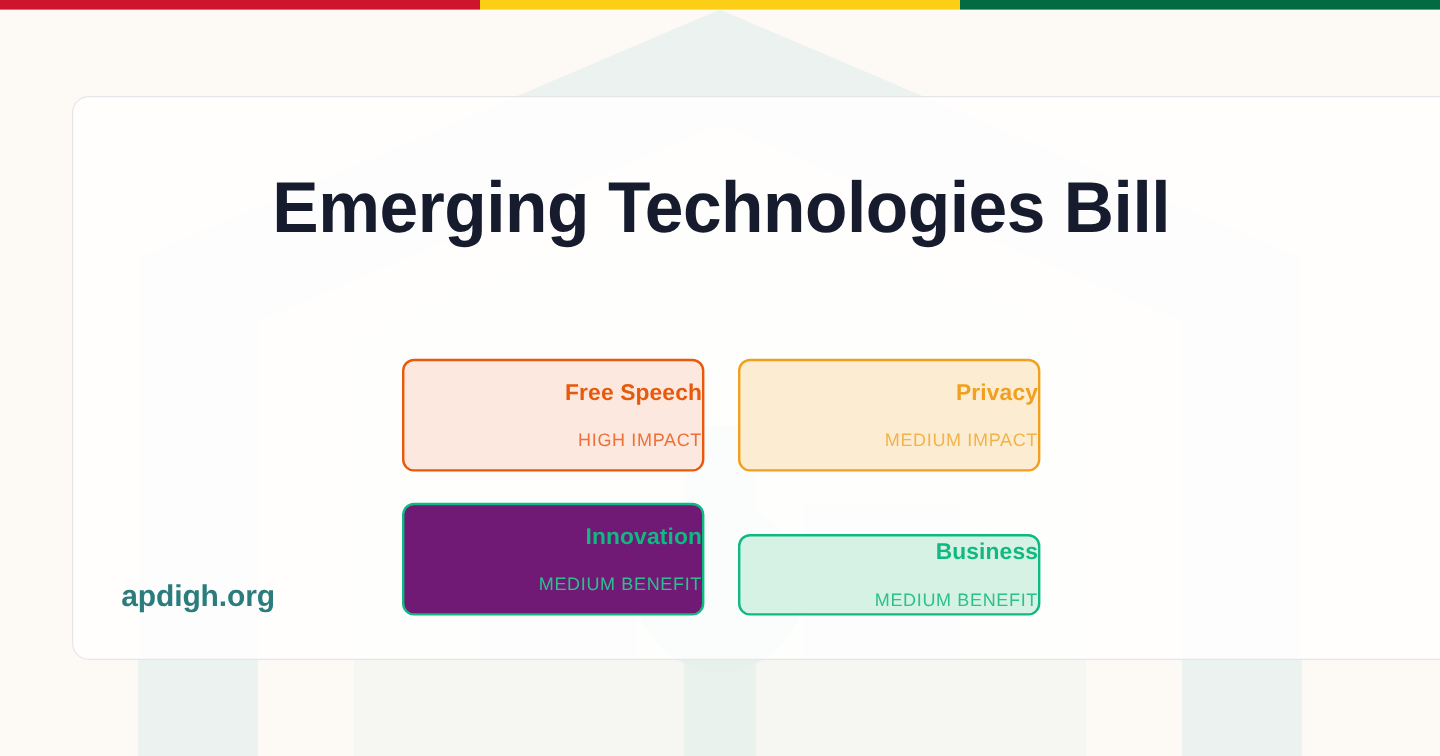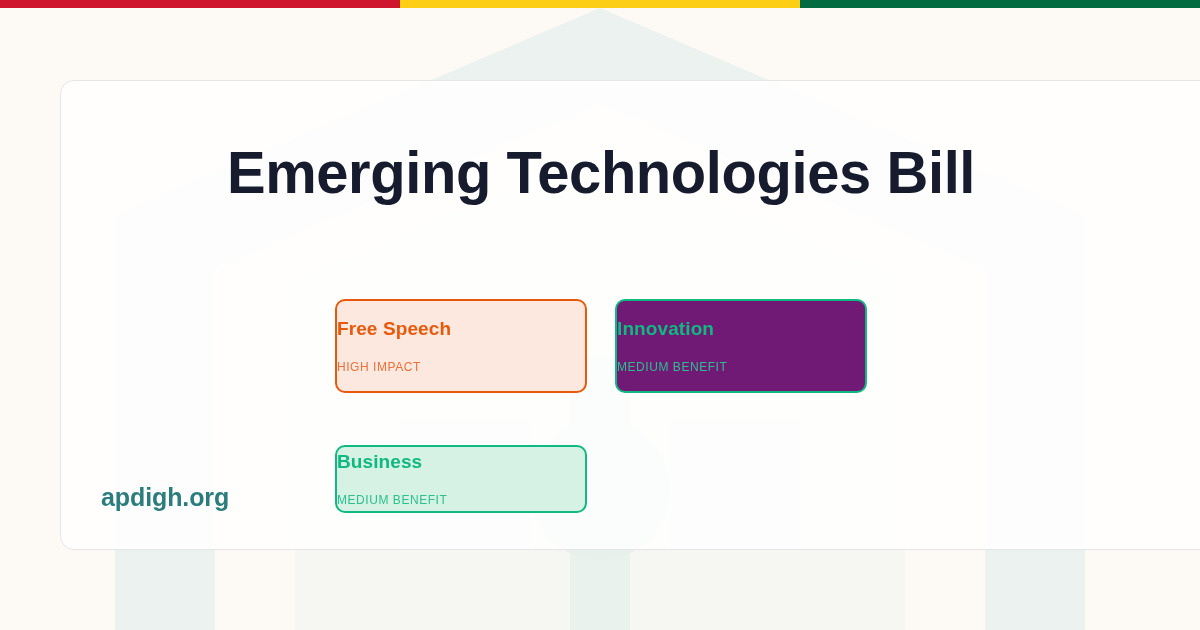--- a/index.html
+++ b/index.html
@@ -82,35 +82,35 @@
     grid-template-rows: 94px 94px;
     column-gap: 28px;
     row-gap: 26px;
   }
 
   .badge {
     border: 2px solid #000;
     border-radius: 10px;
     display: flex;
     flex-direction: column;
-    align-items: flex-start;
+    align-items: flex-end;
     justify-content: center;
     gap: 23px;
     text-align: center;
   }
 
   .badge-title {
     font-size: 19px;
     font-weight: 700;
     line-height: 1;
     letter-spacing: 0.1px;
   }
 
   .badge-sub {
-    font-size: 12px;
+    font-size: 15px;
     font-weight: 400;
     line-height: 1;
     letter-spacing: 0.55px;
   }
 
   
   .site-label {
     position: absolute;
     left: 40px;
     top: 402px;
@@ -150,20 +150,24 @@
 
   <h1 class="title" style="color: rgb(22, 27, 46);">Emerging Technologies Bill</h1>
 
   <div class="badge-grid">
 
     <div class="badge" style="border-color: rgb(232, 89, 12); background: rgb(252, 232, 222);">
       <span class="badge-title" style="color: rgb(232, 89, 12);">Free Speech</span>
       <span class="badge-sub" style="color: rgb(236, 112, 56);">HIGH IMPACT</span>
     </div>
 
+    <div class="badge" style="border-color: rgb(240, 160, 30); background: rgb(252, 236, 209);">
+      <span class="badge-title" style="color: rgb(240, 160, 30);">Privacy</span>
+      <span class="badge-sub" style="color: rgb(242, 179, 75);">MEDIUM IMPACT</span>
+    </div>
 
     <div class="badge" style="border-color: rgb(16, 185, 129); background: #701a75;">
       <span class="badge-title" style="color: rgb(16, 185, 129);">Innovation</span>
       <span class="badge-sub" style="color: rgb(44, 192, 143);">MEDIUM BENEFIT</span>
     </div>
 
     <div class="badge" style="border-color: rgb(16, 185, 129); background: rgb(214, 242, 228); margin-top: 26px;">
       <span class="badge-title" style="color: rgb(16, 185, 129);">Business</span>
       <span class="badge-sub" style="color: rgb(44, 192, 143);">MEDIUM BENEFIT</span>
     </div>

